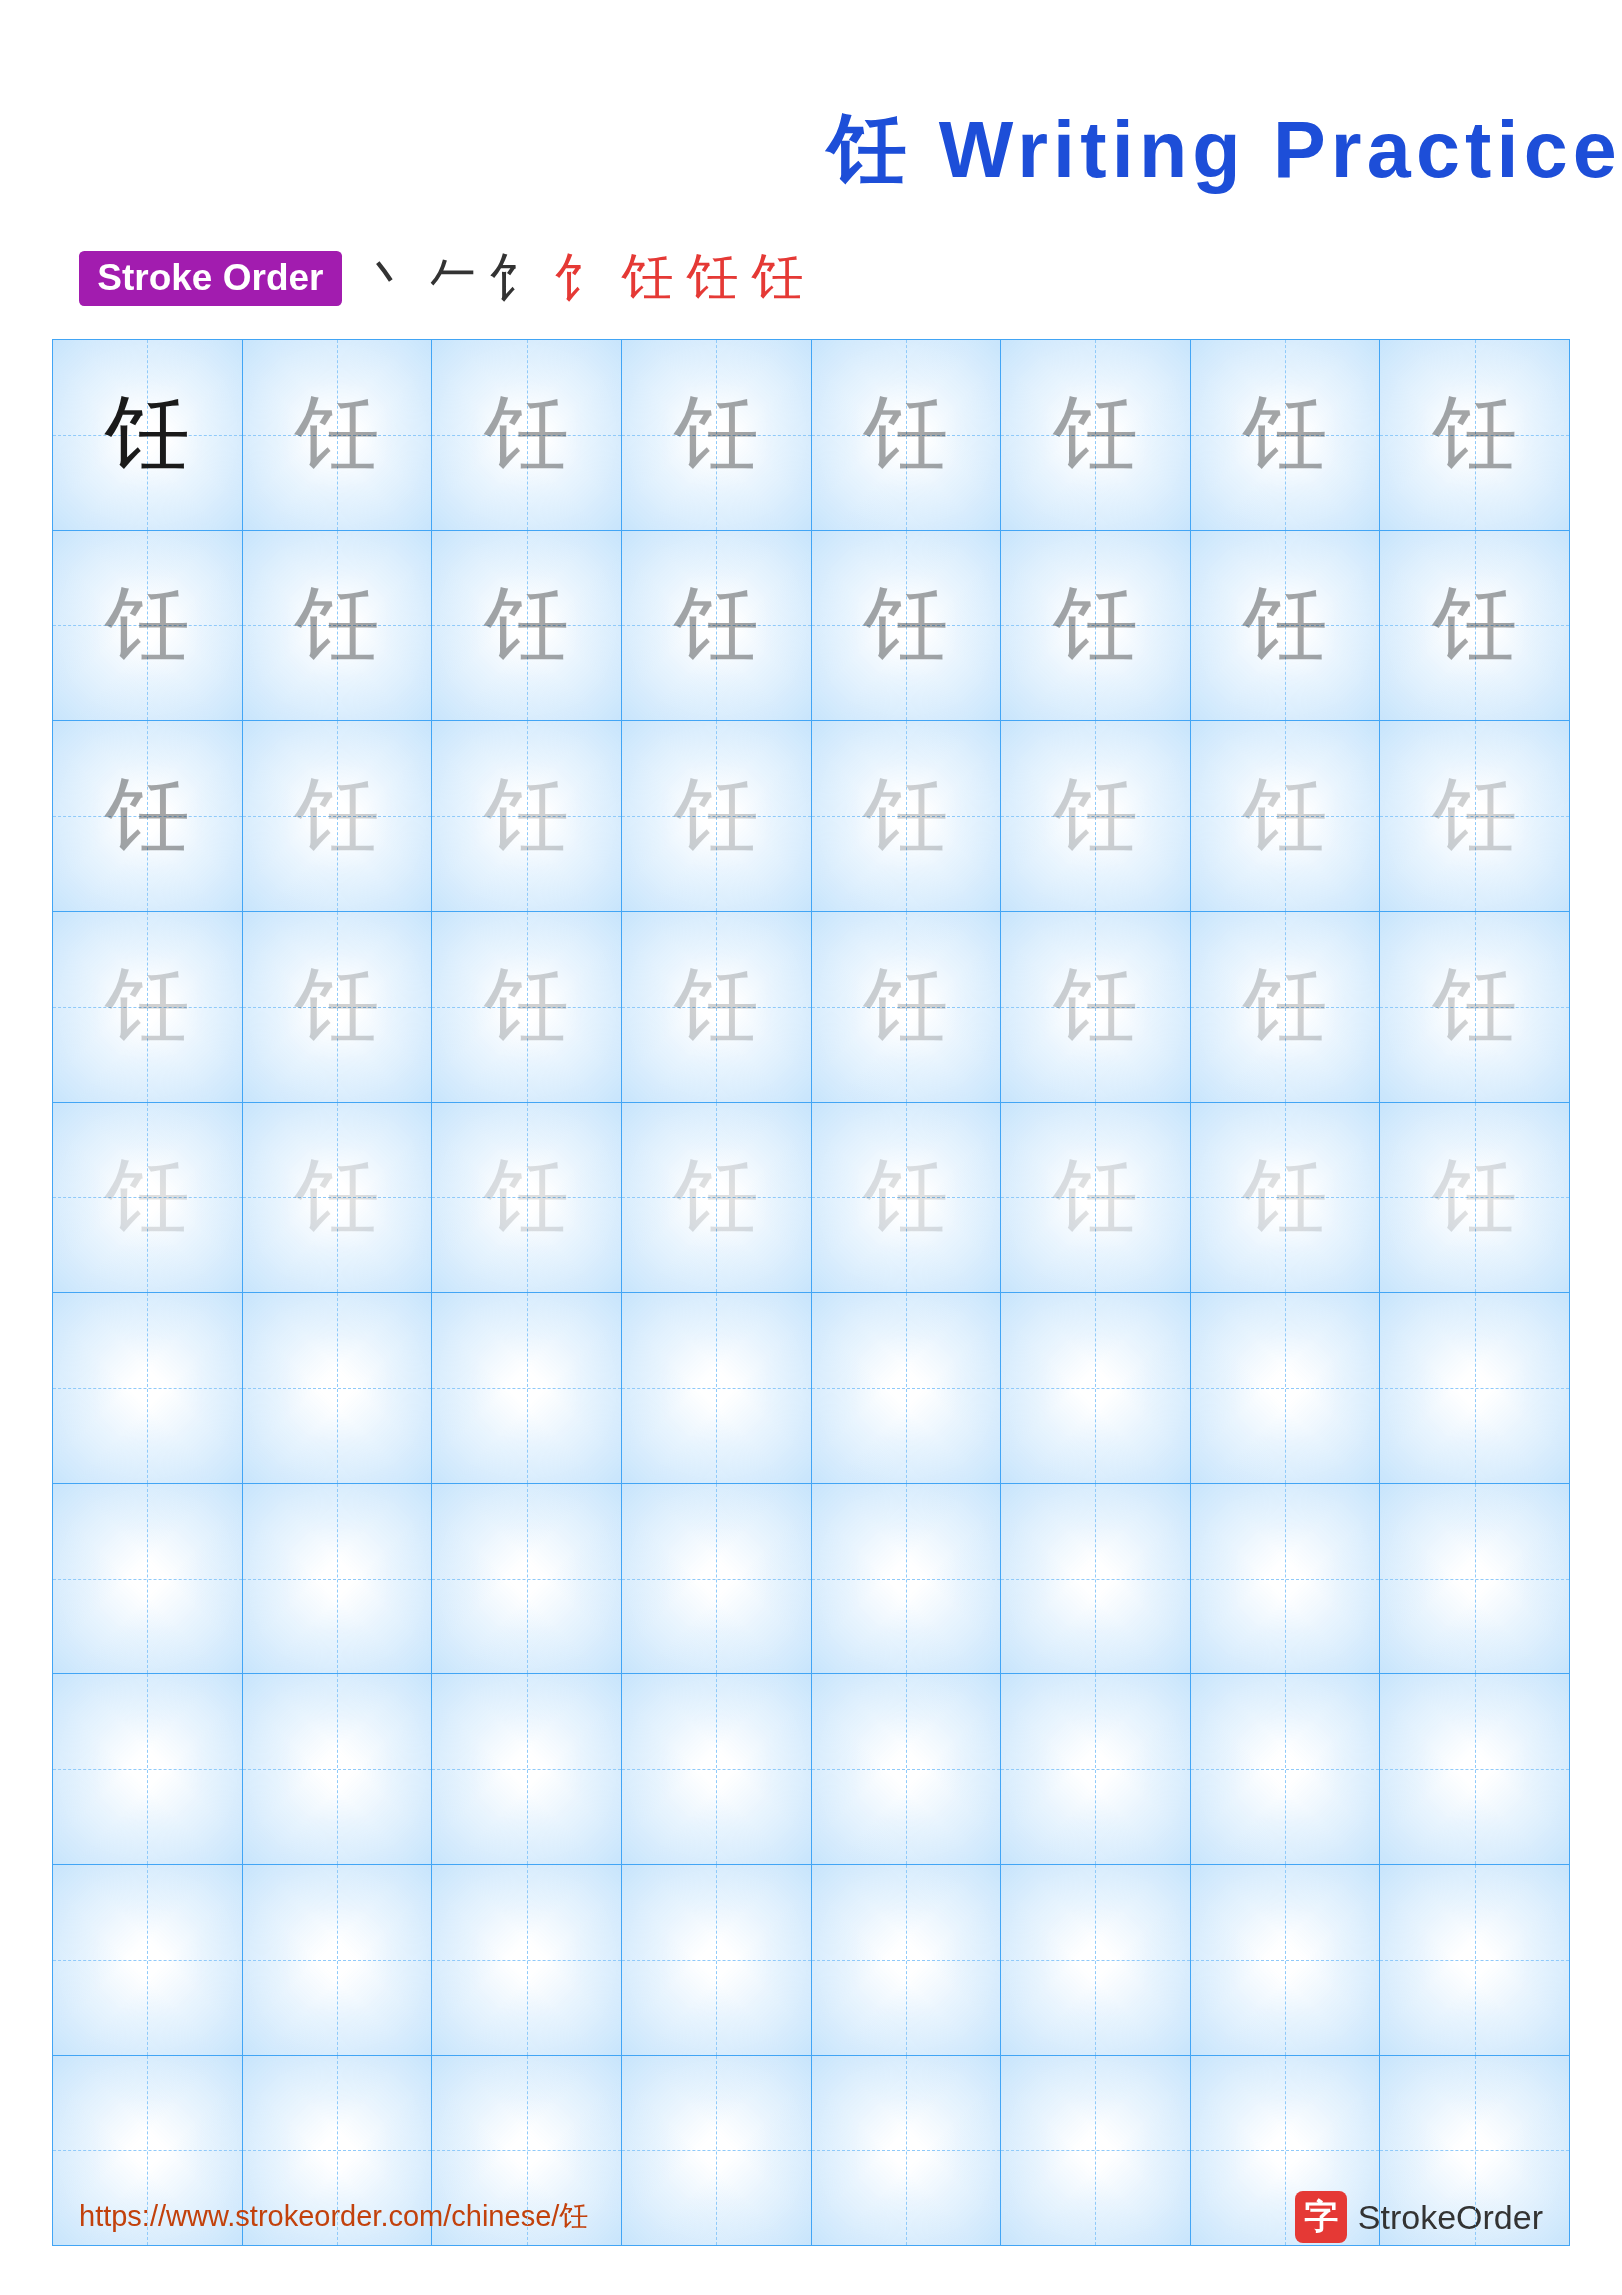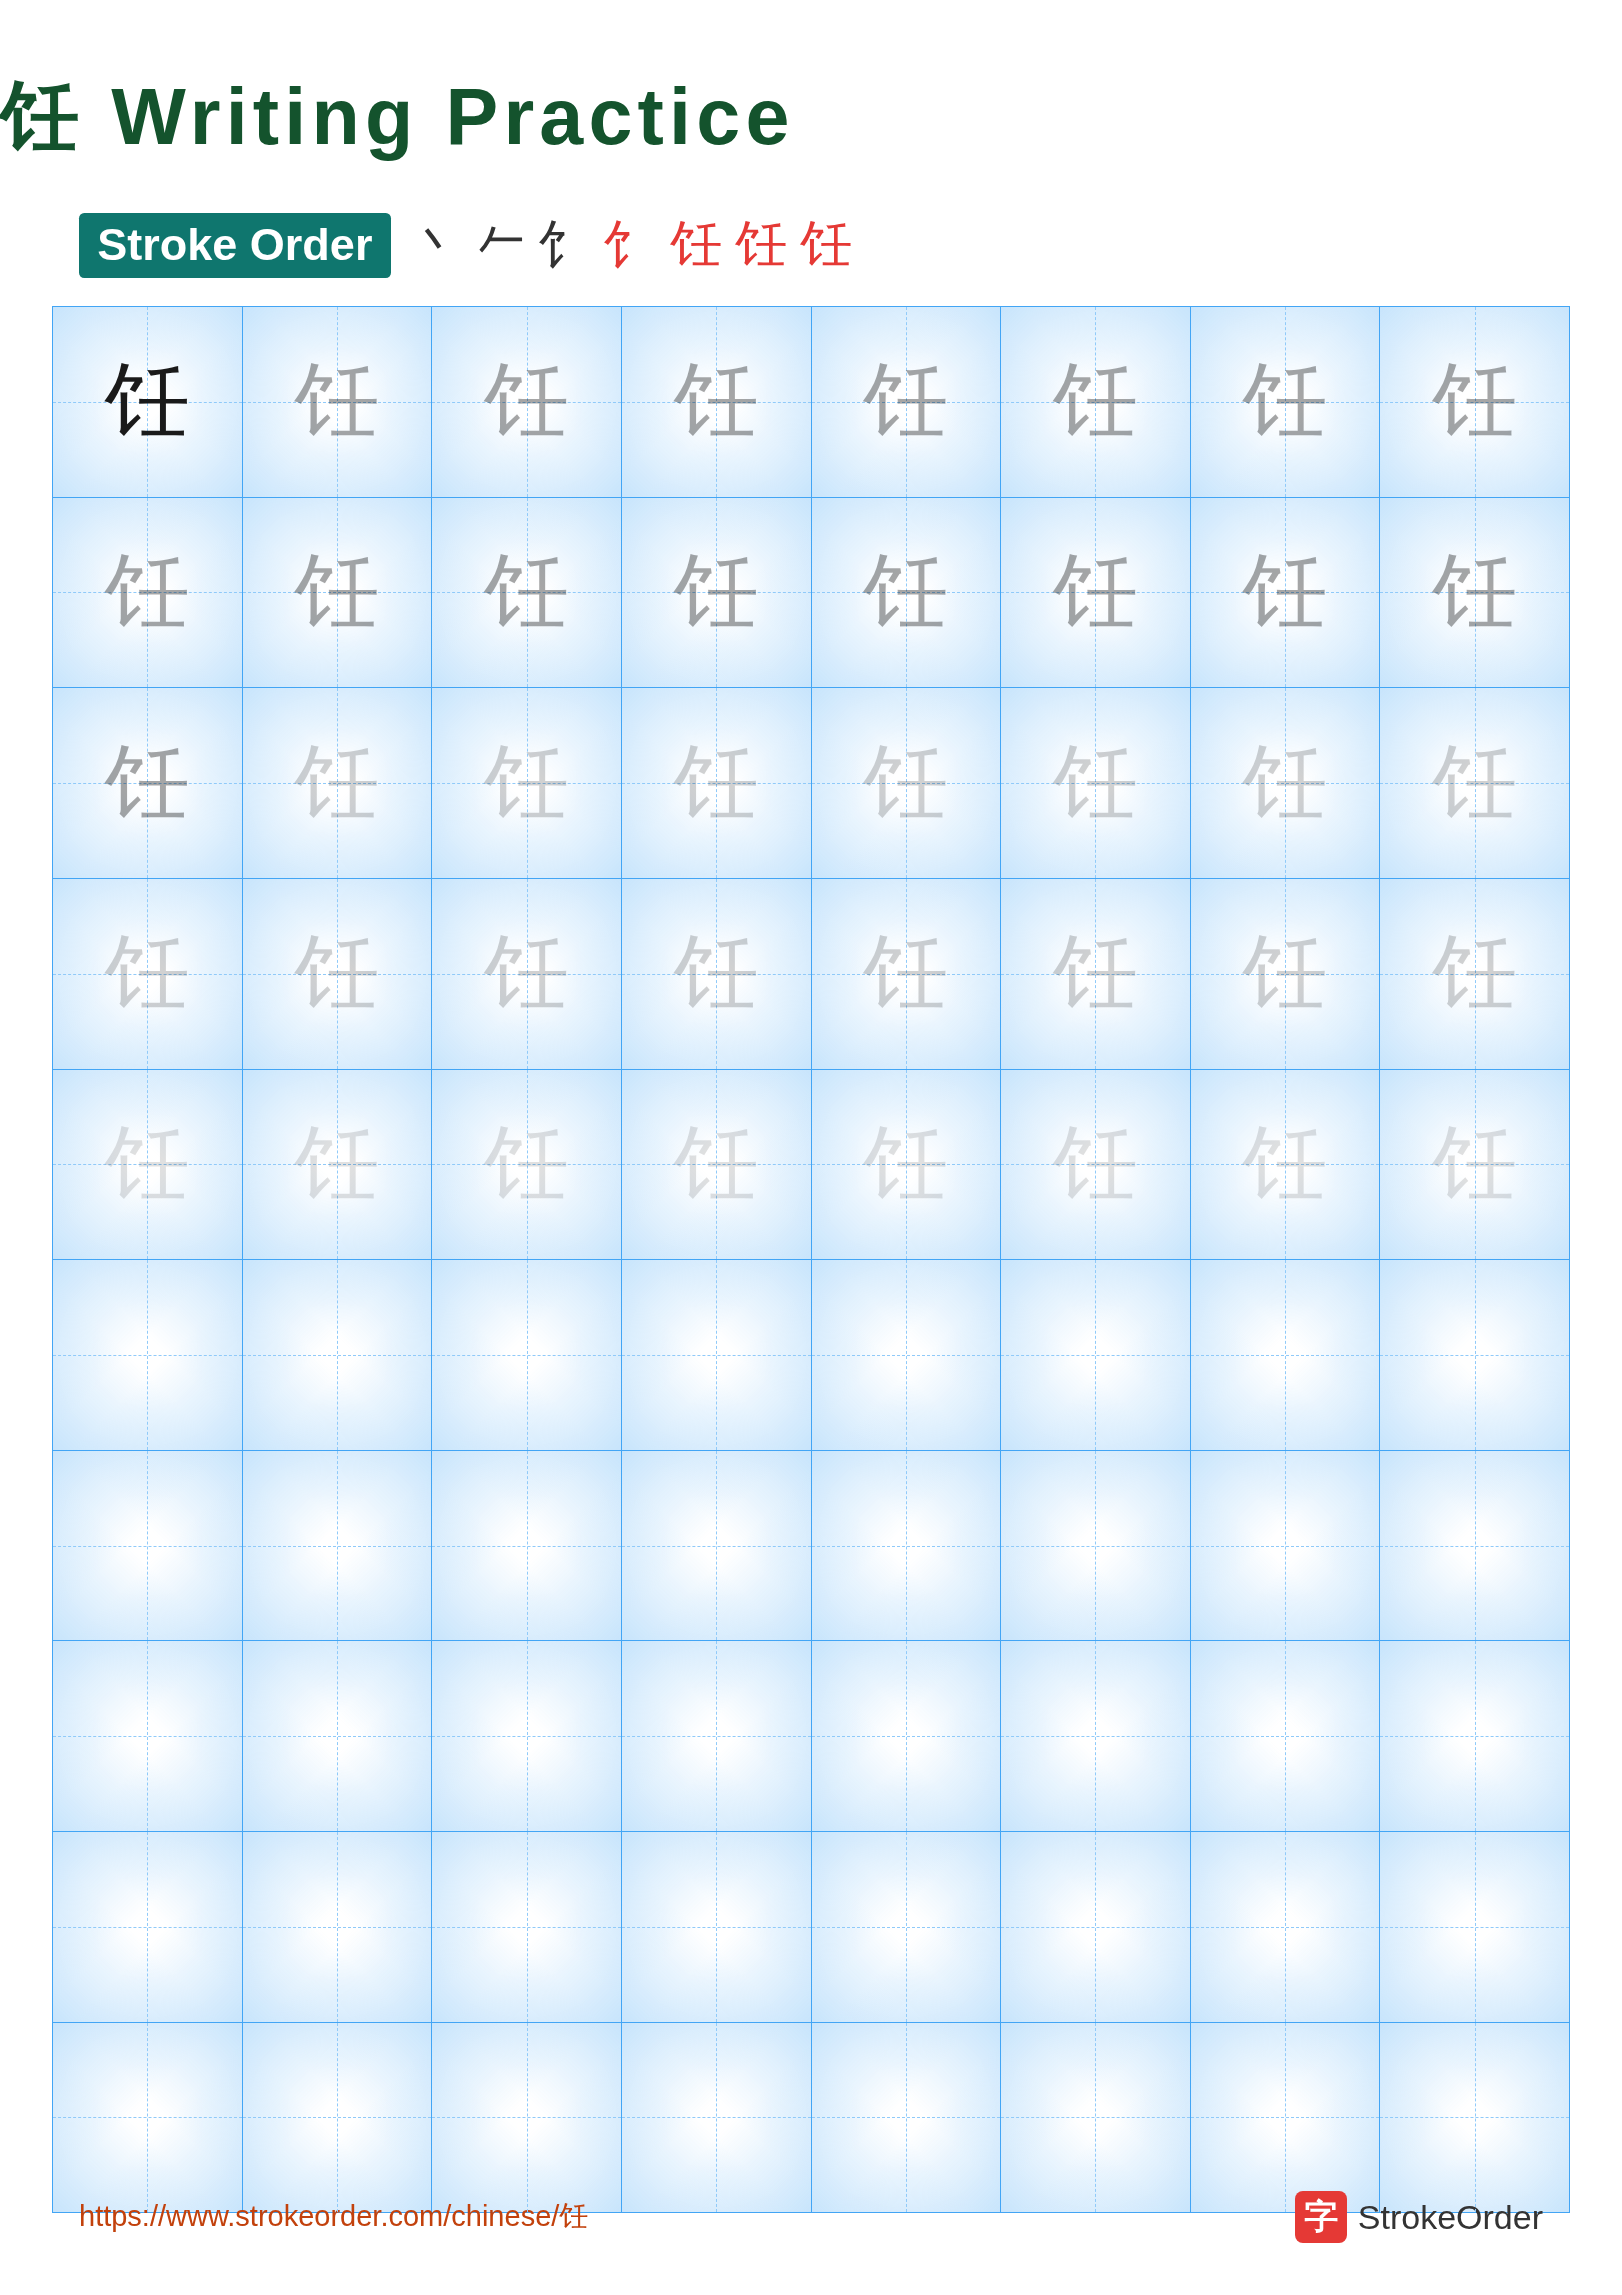--- a/index.html
+++ b/index.html
@@ -6,39 +6,39 @@
     body {
       width: 1622px;
       height: 2295px;
       background: #ffffff;
       font-family: Arial, sans-serif;
       position: relative;
       overflow: hidden;
     }
 
     .page-title {
-      text-align: left;
-      padding-top: 65px;
+      text-align: right;
+      padding-top: 98px;
       font-size: 79px;
       font-weight: bold;
-      color: #14532d;
+      color: #1d4ed8;
       letter-spacing: 5.2px;
     }
 
     .stroke-order-section {
       display: flex;
       align-items: center;
       padding: 39px 79px 26px 79px;
       gap: 19.6px;
     }
 
     .stroke-order-badge {
-      background: #0f766e;
+      background: #a21caf;
       color: white;
-      font-size: 45px;
+      font-size: 37px;
       font-weight: bold;
       padding: 6.5px 18.3px;
       border-radius: 5.2px;
       white-space: nowrap;
     }
 
     .stroke-sequence {
       font-size: 52px;
       color: #333;
       display: flex;

